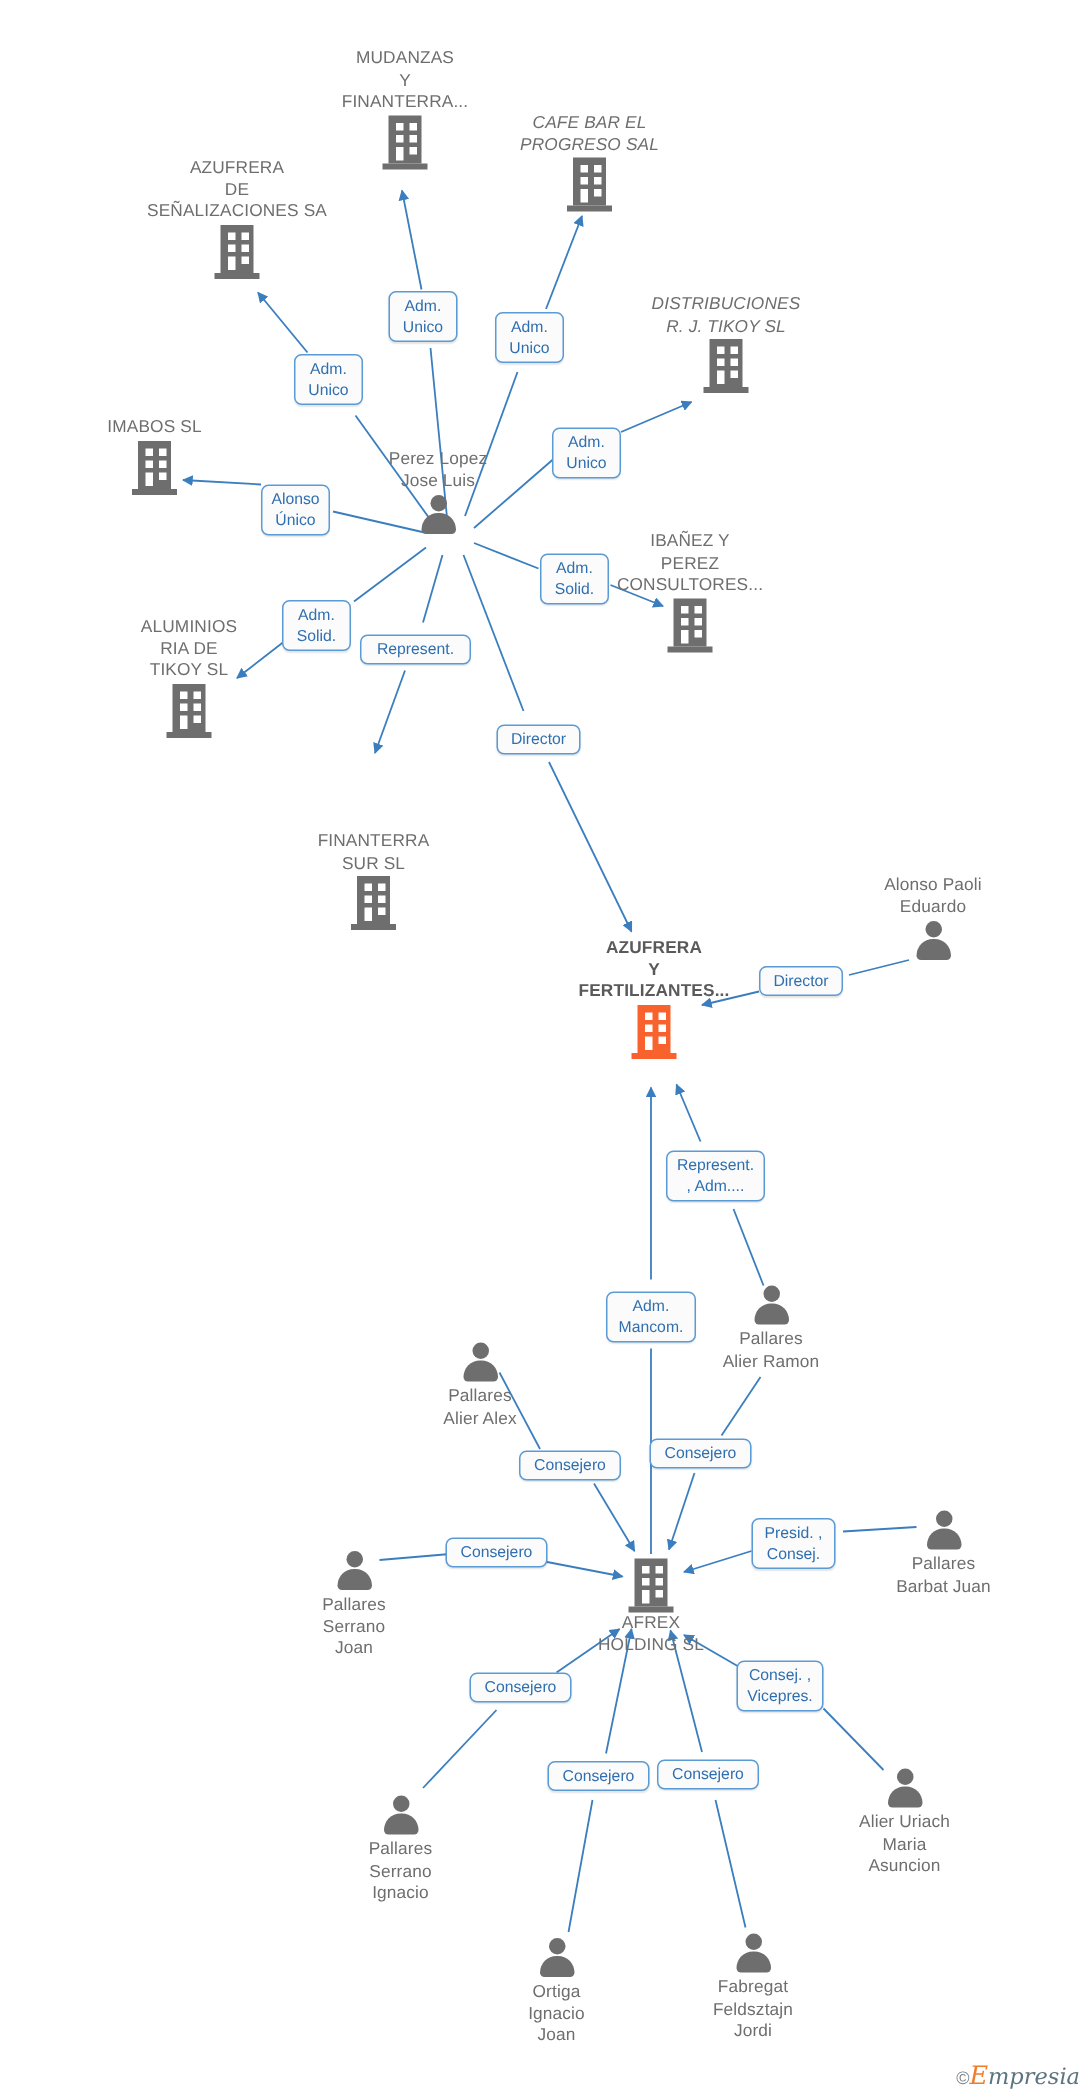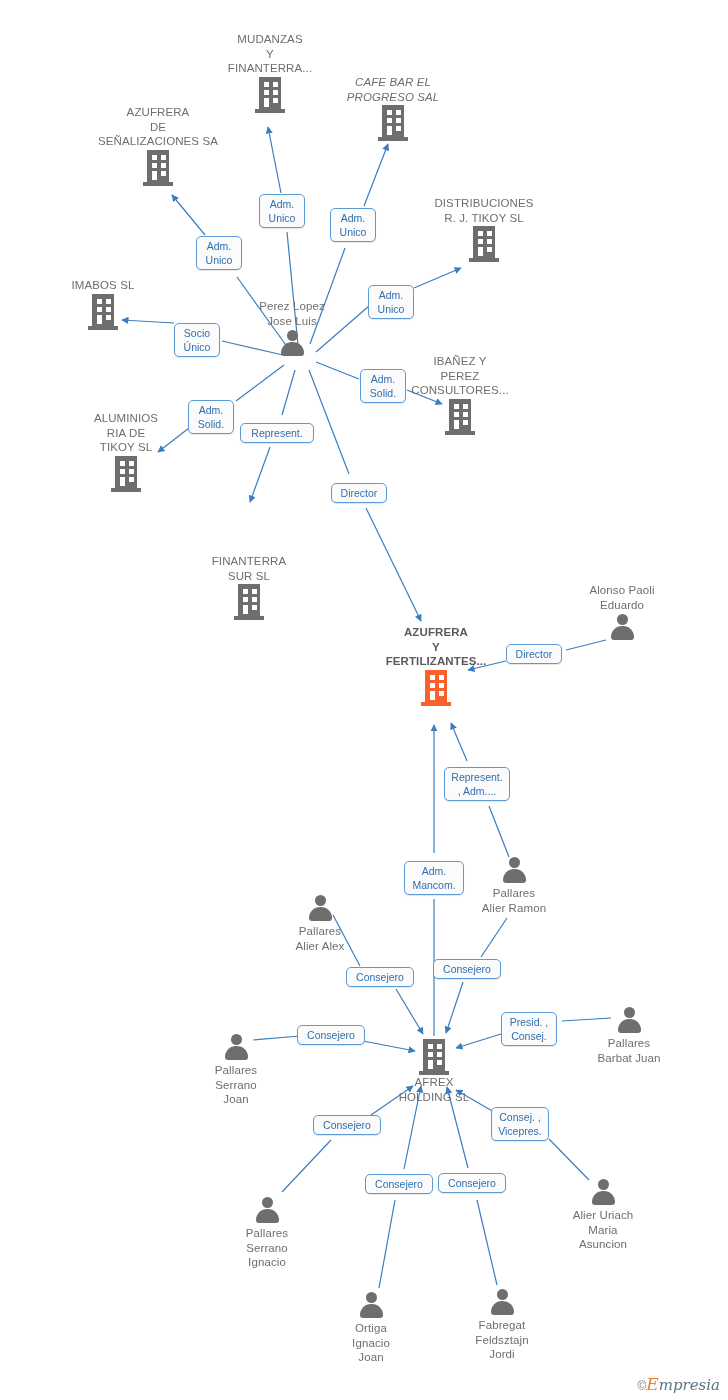--- a/index.html
+++ b/index.html
@@ -263,21 +263,21 @@
         <div class="base"></div>
       <div class="w" style="left:9px;top:5px;"></div>
         <div class="w" style="left:18px;top:5px;"></div>
       <div class="w" style="left:9px;top:13px;"></div>
         <div class="w" style="left:18px;top:13px;"></div>
       <div class="w" style="left:18px;top:21px;"></div>
       <div class="door" style="left:9px;top:21px;"></div>
     </div>
   </div>
 
-  <div class="node" style="left:484px; top:196px;">
+  <div class="node" style="left:484px; top:196px;font-style:italic;">
     <div class="node-label">DISTRIBUCIONES
 R.  J. TIKOY SL</div>
     <div class="node-icon bld">
       <div class="body"></div>
         <div class="base"></div>
       <div class="w" style="left:9px;top:5px;"></div>
         <div class="w" style="left:18px;top:5px;"></div>
       <div class="w" style="left:9px;top:13px;"></div>
         <div class="w" style="left:18px;top:13px;"></div>
       <div class="w" style="left:18px;top:21px;"></div>
@@ -477,21 +477,21 @@
 
   <div class="chip" style="left:330px; top:208px; width:46px;">Adm.
 Unico</div>
 
   <div class="chip" style="left:196px; top:236px; width:46px;">Adm.
 Unico</div>
 
   <div class="chip" style="left:368px; top:285px; width:46px;">Adm.
 Unico</div>
 
-  <div class="chip" style="left:174px; top:323px; width:46px;">Socio
+  <div class="chip" style="left:174px; top:323px; width:46px;">Alonso
 Único</div>
 
   <div class="chip" style="left:360px; top:369px; width:46px;">Adm.
 Solid.</div>
 
   <div class="chip" style="left:188px; top:400px; width:46px;">Adm.
 Solid.</div>
 
   <div class="chip" style="left:240px; top:423px; width:74px;">Represent.</div>
 

